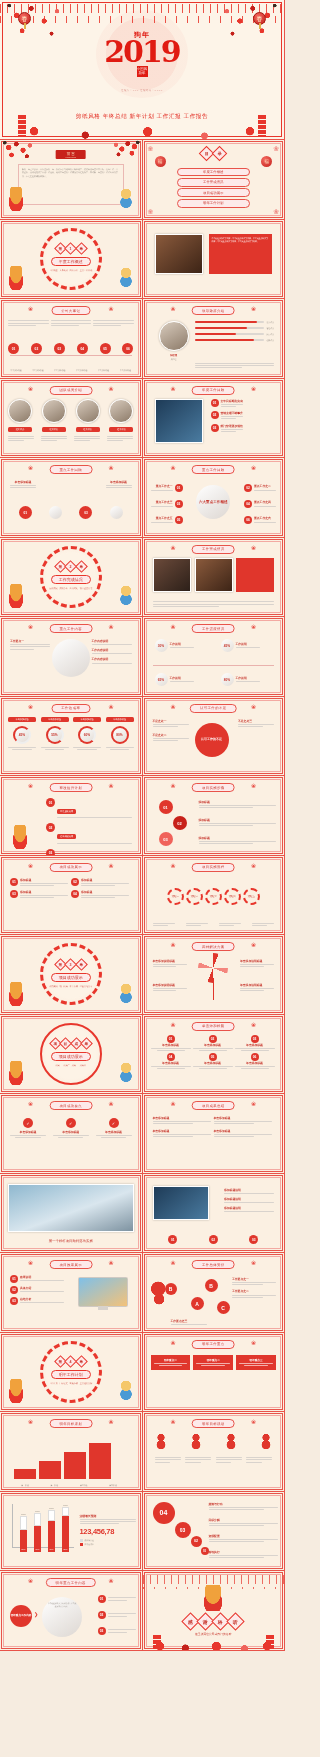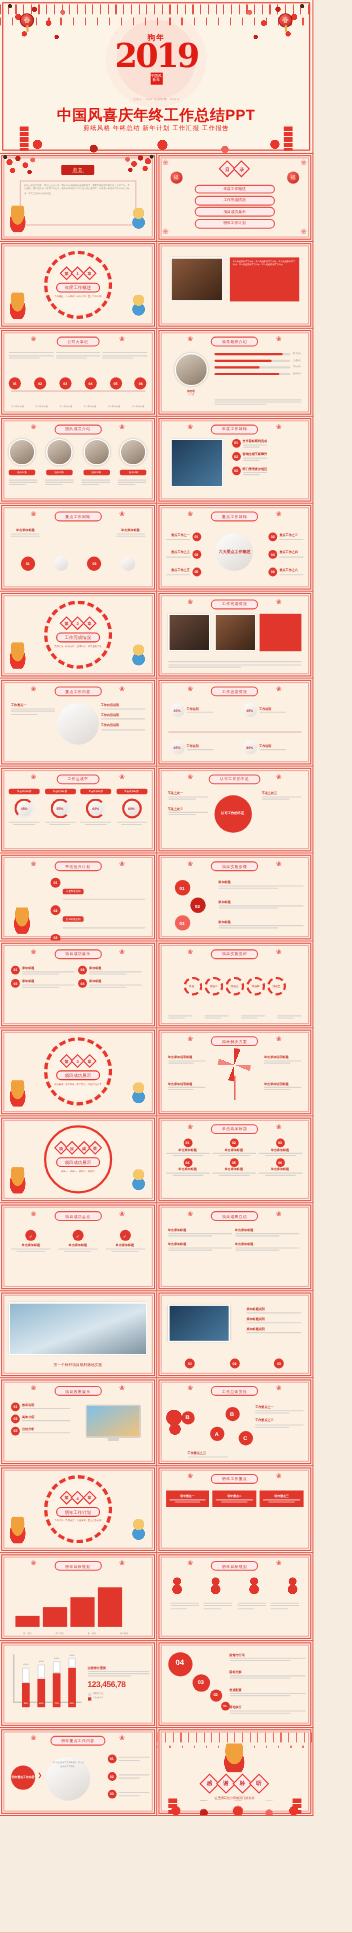--- a/index.html
+++ b/index.html
@@ -203,21 +203,20 @@
     </div>
     <div class="lantern" style="right:18px;top:12px;">
       <span>春</span>
     </div>
     <div class="cover-emblem">
       <div class="cover-bless">狗年</div>
       <div class="cover-year">2019</div>
       <div class="cover-seal">中国风新年</div>
     </div>
     <div class="cover-tiny">汇报人：XXX  汇报时间：XXXX</div>
-    <div class="cover-title">中国风喜庆年终工作总结PPT</div>
     <div class="cover-sub">剪纸风格 年终总结 新年计划 工作汇报 工作报告</div>
     <div class="bamboo l"></div>
     <div class="bamboo r"></div>
     <div class="cover-bottom"></div>
   </div>
 
   <div class="slide">
     <div class="inner-frame"></div>
     <div class="branch l" style="width:48px;height:34px;"></div>
     <div class="branch r" style="width:42px;height:30px;"></div>

